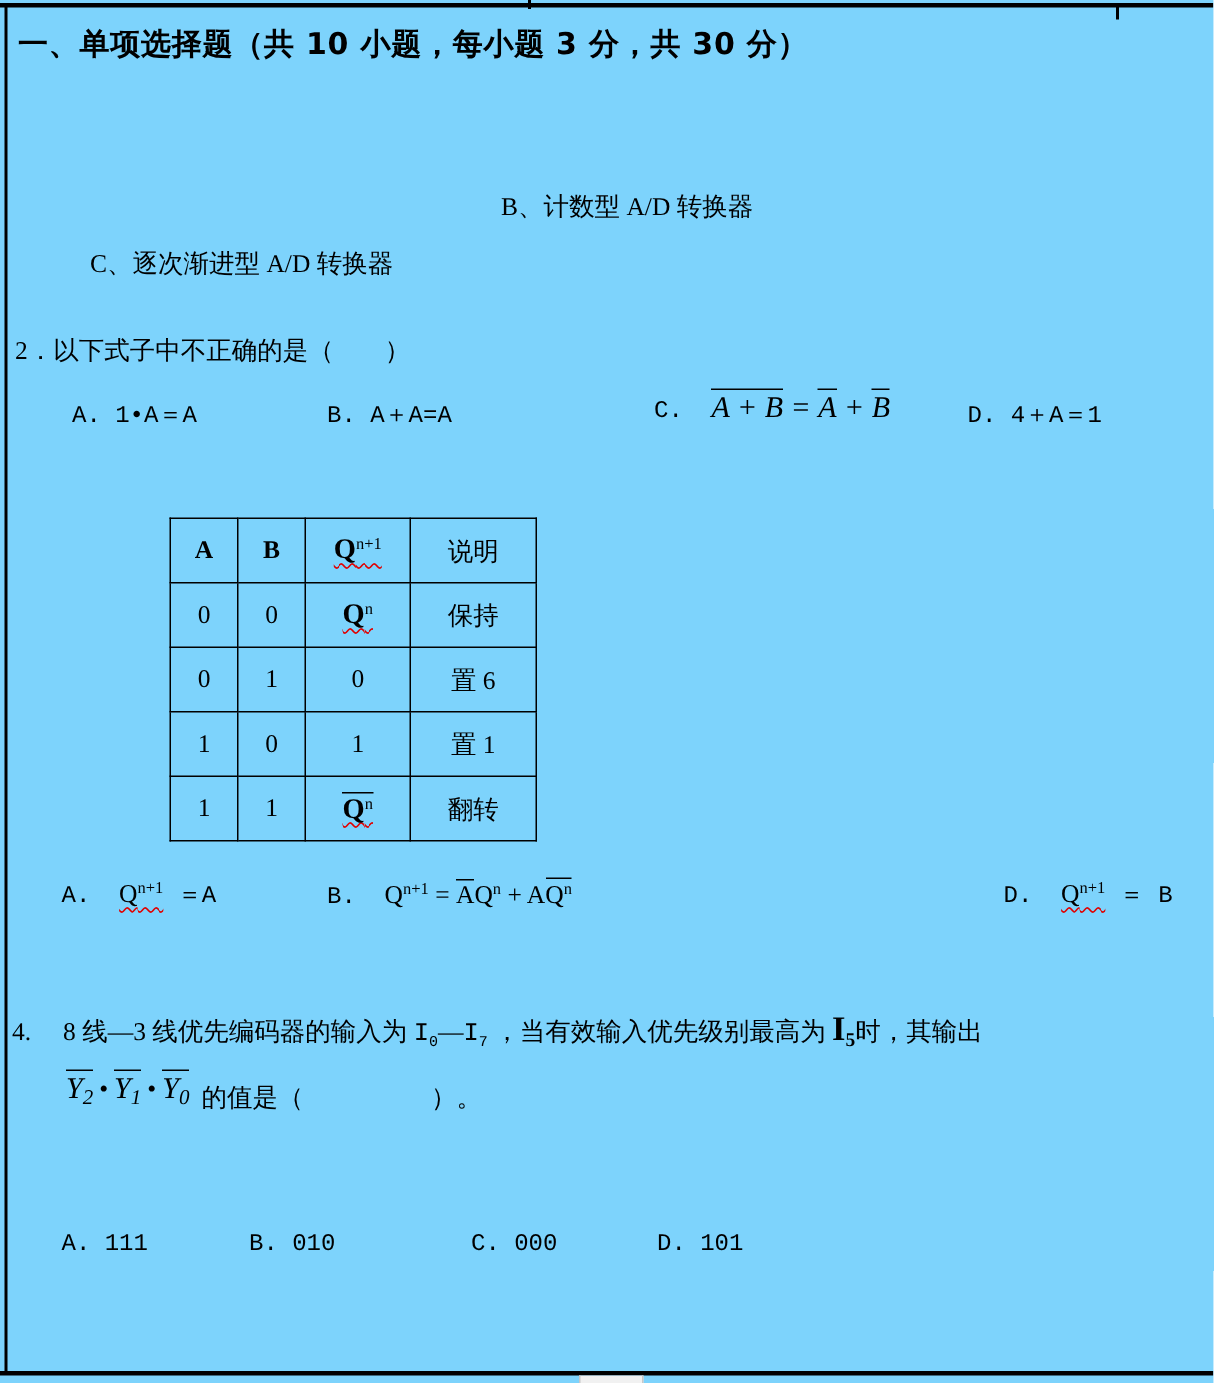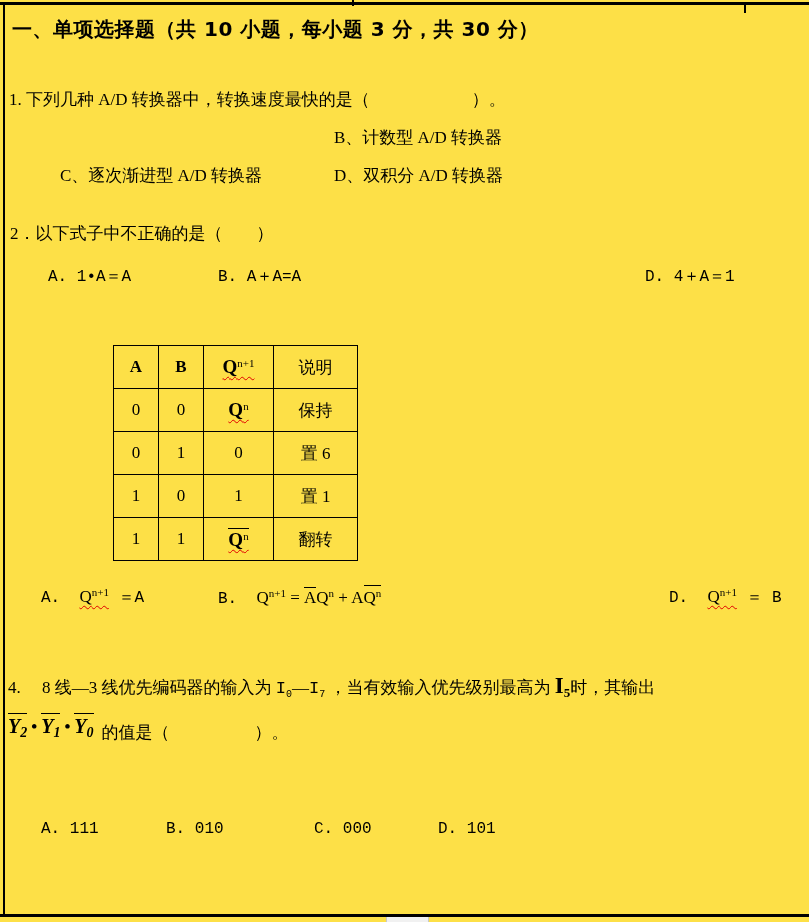--- a/index.html
+++ b/index.html
@@ -1,36 +1,36 @@
 <!DOCTYPE html>
 <html><head>
 <meta charset="utf-8">
 <style>
   html,body { margin:0; padding:0; background:#fff; }
-  .page { position:relative; width:809px; height:922px; background:#fde047; color:#000; overflow:hidden; }
+  .page { position:relative; width:809px; height:922px; background:#7dd3fc; color:#000; overflow:hidden; }
   .abs { position:absolute; white-space:nowrap; }
   .serif { font-family:"Liberation Serif","DejaVu Serif",serif; }
   .mono  { font-family:"Liberation Mono","DejaVu Sans Mono",monospace; }
   .pre   { white-space:pre; }
   .heading { font-family:"DejaVu Sans","Liberation Sans",sans-serif; font-weight:bold; font-size:20px; letter-spacing:0.5px; }
   .body17 { font-size:17px; }
   .opt16  { font-size:16px; }
   
   .ol { display:inline-block; border-top:1.6px solid #000; padding-top:1px; line-height:1.1; }
   .sq { text-decoration-line:underline; text-decoration-style:wavy; text-decoration-color:#e00000;
         text-decoration-thickness:1px; text-underline-offset:3px; text-decoration-skip-ink:none; }
   .sup { font-size:11px; vertical-align:6px; font-family:"Liberation Serif","DejaVu Serif",serif; }
   .sub { font-size:10px; vertical-align:-4px; }
   .mathit { font-family:"Liberation Serif","DejaVu Serif",serif; font-style:italic; font-size:20px; }
   .mexp { font-family:"Liberation Serif","DejaVu Serif",serif; font-size:17px; }
   .qletter { font-family:"Liberation Serif","DejaVu Serif",serif; font-weight:bold; font-size:19px; }
   .qletter2 { font-family:"Liberation Serif","DejaVu Serif",serif; font-size:17px; }
   .bigI { font-family:"Liberation Serif","DejaVu Serif",serif; font-size:23px; font-weight:bold; }
   .bigIsub { font-family:"Liberation Serif","DejaVu Serif",serif; font-size:13px; font-weight:bold; vertical-align:-4px; }
-  .yf { font-family:"Liberation Serif","DejaVu Serif",serif; font-style:italic; font-weight:bold; font-size:20px; }
+  .yf { font-family:"Liberation Serif","DejaVu Serif",serif; font-style:italic; font-weight:normal; font-size:20px;margin-left:36px; }
   .ysub { font-size:14px; vertical-align:-4px; }
   .ydot { font-style:normal; margin:0 4px; vertical-align:1px; font-size:17px; }
   .tail { position:relative; top:5px; margin-left:8px; }
   
   .ttable { border-collapse:collapse; table-layout:fixed; }
   .ttable td { border:1.5px solid #000; text-align:center; vertical-align:middle; height:42px; padding:0; }
   .cellbold { font-family:"Liberation Serif","DejaVu Serif",serif; font-weight:bold; font-size:17px; }
   .cellnum  { font-family:"Liberation Serif","DejaVu Serif",serif; font-size:17px; }
   .cellcjk  { font-family:"Liberation Serif","DejaVu Serif",serif; font-size:17px; }
   
@@ -45,28 +45,29 @@
 
   <div class="hline" style="left:0; top:2px; width:809px; height:2.5px;"></div>
   <div class="vline" style="left:3px; top:2px; width:2px; height:913px;"></div>
   <div class="hline" style="left:0; top:914px; width:809px; height:2.5px;"></div>
   <div class="vline" style="left:352px; top:0; width:1.5px; height:6px;"></div>
   <div class="vline" style="left:744px; top:2px; width:1.5px; height:11px;"></div>
   <div class="gapbox" style="left:386px; top:917px; width:41px; height:5px;"></div>
 
   <div class="abs heading" style="left:12px; top:16px;">一、单项选择题（共 10 小题，每小题 3 分，共 30 分）</div>
 
-  <div class="abs serif body17" style="left:9px; top:88px;">1. 下列几种 A/D 转换器中，转换速度最快的是（　　　　　　）。</div>
   <div class="abs serif body17" style="left:334px; top:126px;">B、计数型 A/D 转换器</div>
   <div class="abs serif body17" style="left:60px;  top:164px;">C、逐次渐进型 A/D 转换器</div>
-  <div class="abs serif body17" style="left:334px; top:164px;">D、双积分 A/D 转换器</div>
 
   <div class="abs serif body17" style="left:10px; top:222px;text-align:right;">2．以下式子中不正确的是（　　）</div>
   <div class="abs mono opt16 pre" style="left:48px;  top:266px;">A. 1•A＝A</div>
   <div class="abs mono opt16 pre" style="left:218px; top:266px;">B. A＋A=A</div>
+  <div class="abs" style="left:436px; top:259px;">
+    <span class="mono opt16 pre">C.  </span><span class="mathit"><span class="ol pre">A + B</span><span class="pre"> = </span><span class="ol">A</span><span class="pre"> + </span><span class="ol">B</span></span>
+  </div>
   <div class="abs mono opt16 pre" style="left:645px; top:266px;">D. 4＋A＝1</div>
 
 
   <table class="abs ttable" style="left:113px; top:345px;">
     <colgroup>
         <col style="width:45px">
         <col style="width:45px">
         <col style="width:70px">
         <col style="width:84px">
       </colgroup>

